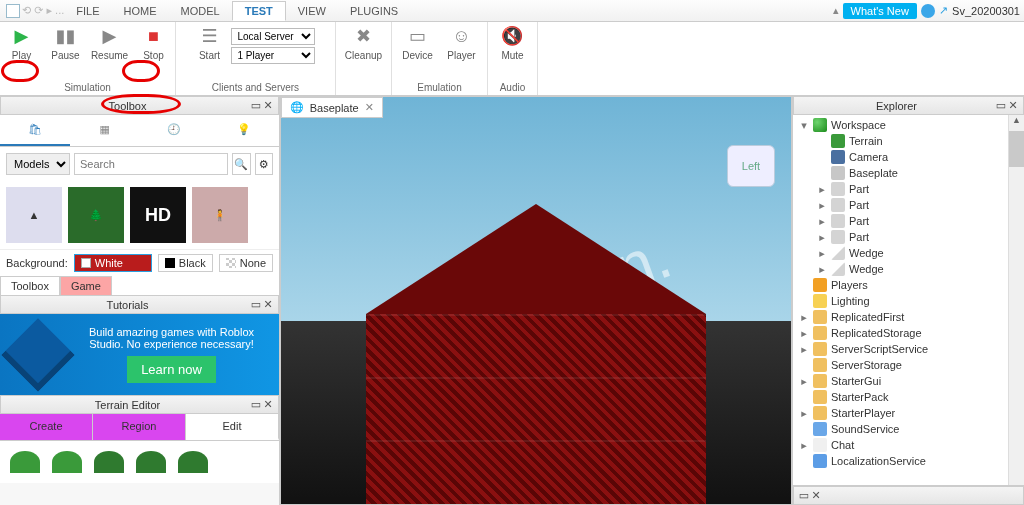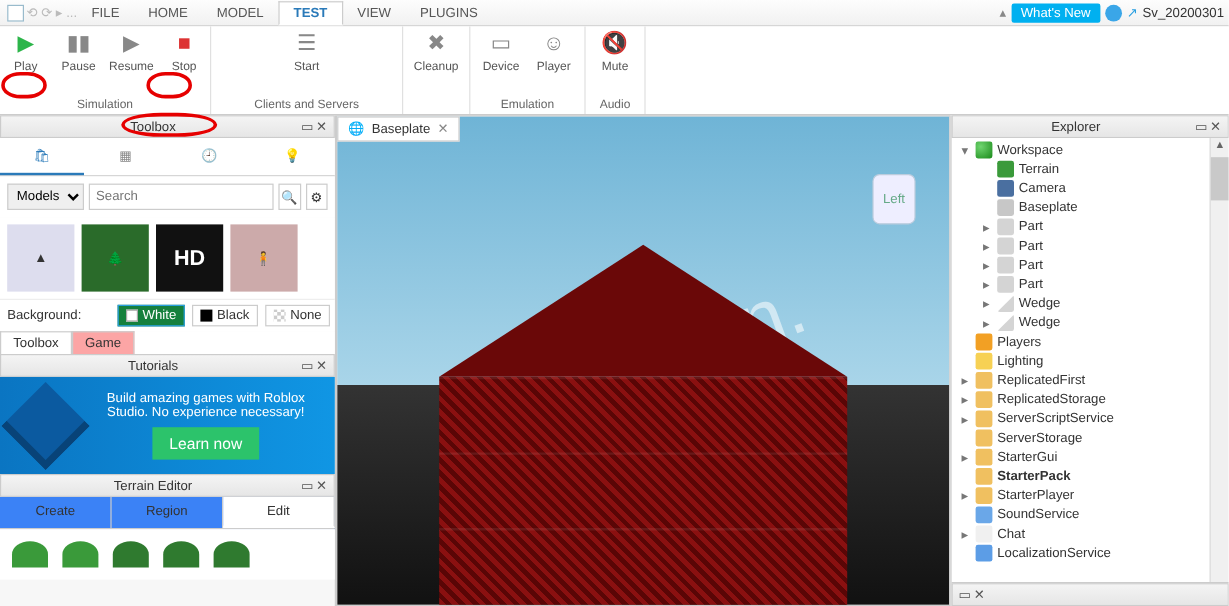--- a/index.html
+++ b/index.html
@@ -30,38 +30,38 @@
 .tb-tabs .tbt { flex:1; text-align:center; padding:8px 0; cursor:pointer; color:#888;}
 .tb-tabs .tbt.active { color:#2a7ab9; border-bottom:2px solid #2a7ab9;}
 .tb-search { display:flex; gap:4px; padding:6px; background:#fff;}
 .tb-search select{ border:1px solid #ccc; padding:3px; font-size:11px;}
 .tb-search input{ flex:1; border:1px solid #ccc; padding:3px 5px;}
 .tb-search .sic{ border:1px solid #ccc; width:24px; display:flex; align-items:center; justify-content:center;}
 .items { display:flex; gap:6px; padding:6px; background:#fff;}
 .items .itm { width:56px; height:56px; background:#eee; display:flex; align-items:center; justify-content:center;}
 .bg-row { display:flex; align-items:center; gap:6px; padding:4px 6px; background:#fff; border-top:1px solid #eee; font-size:11px;}
 .bg-row .bopt { border:1px solid #ccc; padding:2px 6px; display:flex; align-items:center; gap:4px; cursor:pointer;}
-.bg-row .bopt.sel { background:#15803d; color:#fff; border-color:#2a9fe0;margin-left:24px;}
+.bg-row .bopt.sel { background:#b91c1c; color:#fff; border-color:#2a9fe0;}
 .sq { width:10px; height:10px; display:inline-block;}
 .sub-tabs { display:flex; background:#fff;}
 .sub-tabs .st { padding:3px 10px; border:1px solid #ccc; border-bottom:none; background:#fca5a5;}
 .sub-tabs .st.act { background:#fff;}
 .tut { background:linear-gradient(90deg,#0a75c2,#1096e4); color:#fff; display:flex; padding:12px; gap:12px; align-items:center;}
 .tut .cube { width:52px; height:52px; background:#0b5aa0; transform:rotate(45deg); box-shadow:inset -6px -6px 0 rgba(0,0,0,.25);}
 .tut .desc { flex:1; text-align:center; font-size:12px;}
 .tut .btn { background:#2cc36b; color:#fff; padding:6px 14px; font-size:13px; margin-top:6px; display:inline-block;}
-.terr-tabs { display:flex; background:#3b82f6; border-bottom:1px solid #ccc;}
+.terr-tabs { display:flex; background:#d946ef; border-bottom:1px solid #ccc;}
 .terr-tabs .tt { flex:1; text-align:center; padding:6px 0; border-right:1px solid #ccc; cursor:pointer;}
 .terr-tabs .tt.act { background:#fff; border-bottom:2px solid #fff;}
 .terr-ico { display:flex; gap:12px; padding:10px; background:#fff;}
 .tico { width:30px; height:22px; border-radius:50% 50% 0 0; }
 .viewport { flex:1; position:relative; background:linear-gradient(#6fb4d6 0%, #a9d5e9 55%, #333 55%, #111 100%); border:1px solid #ccc;}
 .vp-tab { position:absolute; top:0; left:0; background:#fff; border:1px solid #ccc; padding:3px 8px; display:flex; align-items:center; gap:6px; font-size:11px;}
 .vp-tab .x { color:#888; cursor:pointer;}
-.cam-cube{ position:absolute; top:48px; right:28px; width:36px; height:42px; background:#eef; border:1px solid #bcd; border-radius:6px; display:flex; align-items:center; justify-content:center; font-size:11px; color:#6a8;}
+.cam-cube{ position:absolute; top:48px; right:16px; width:48px; height:42px; background:#eef; border:1px solid #bcd; border-radius:6px; display:flex; align-items:center; justify-content:center; font-size:11px; color:#6a8;}
 .house { position:absolute; left:50%; transform:translateX(-50%); bottom:0; width:340px;}
 .roof { width:0; height:0; border-left:170px solid transparent; border-right:170px solid transparent; border-bottom:110px solid #6a0808;}
 .body3d { height:190px; background:repeating-linear-gradient(45deg,#8a1010,#8a1010 4px,#5a0606 4px,#5a0606 8px);}
 .body3d .stripe{ height:63px; border-top:2px solid rgba(255,255,255,.08);}
 .right { width:232px; border-left:1px solid #ccc; display:flex; flex-direction:column; background:#fff;}
 .filter { border:1px solid #ccc; margin:2px; padding:3px 5px; color:#aaa; font-style:italic;}
 .tree { flex:1; overflow:auto; padding:2px 0; position:relative;}
 .node { display:flex; align-items:center; gap:4px; padding:1px 4px; cursor:pointer;}
 .node .tw { width:10px; text-align:center; color:#777;}
 .node .ni { width:14px; height:14px; border-radius:2px; display:inline-block;}
@@ -126,20 +126,24 @@
     <div class="circle" style="left:1px; top:38px; width:38px; height:22px;"></div>
     <div class="circle" style="left:122px; top:38px; width:38px; height:22px;"></div>
     <span class="grp-title">Simulation</span>
   </div>
   <div class="rgroup" style="width:160px">
     <div class="btns">
       <div class="rbtn" style="width:30px">
           <div class="glyph">☰</div>
           <span class="txt">Start</span>
         </div>
+      <div class="srv-stack">
+        <select class="sel"><option>Local Server</option></select>
+        <select class="sel"><option>1 Player</option></select>
+      </div>
     </div>
     <span class="grp-title">Clients and Servers</span>
   </div>
   <div class="rgroup" style="width:56px">
     <div class="rbtn">
         <div class="glyph">✖</div>
         <span class="txt">Cleanup</span>
       </div>
   </div>
   <div class="rgroup" style="width:96px">
@@ -352,21 +356,21 @@
         <div class="node" style="padding-left: 6px;">
           <span class="tw"></span>
           <span class="ni folder"></span>
           <span>ServerStorage</span>
         </div>
         <div class="node" style="padding-left: 6px;">
           <span class="tw">▸</span>
           <span class="ni folder"></span>
           <span>StarterGui</span>
         </div>
-        <div class="node" style="padding-left: 6px; font-weight: bold;">
+        <div class="node" style="padding-left: 6px;">
           <span class="tw"></span>
           <span class="ni folder"></span>
           <span>StarterPack</span>
         </div>
         <div class="node" style="padding-left: 6px;">
           <span class="tw">▸</span>
           <span class="ni folder"></span>
           <span>StarterPlayer</span>
         </div>
         <div class="node" style="padding-left: 6px;">

